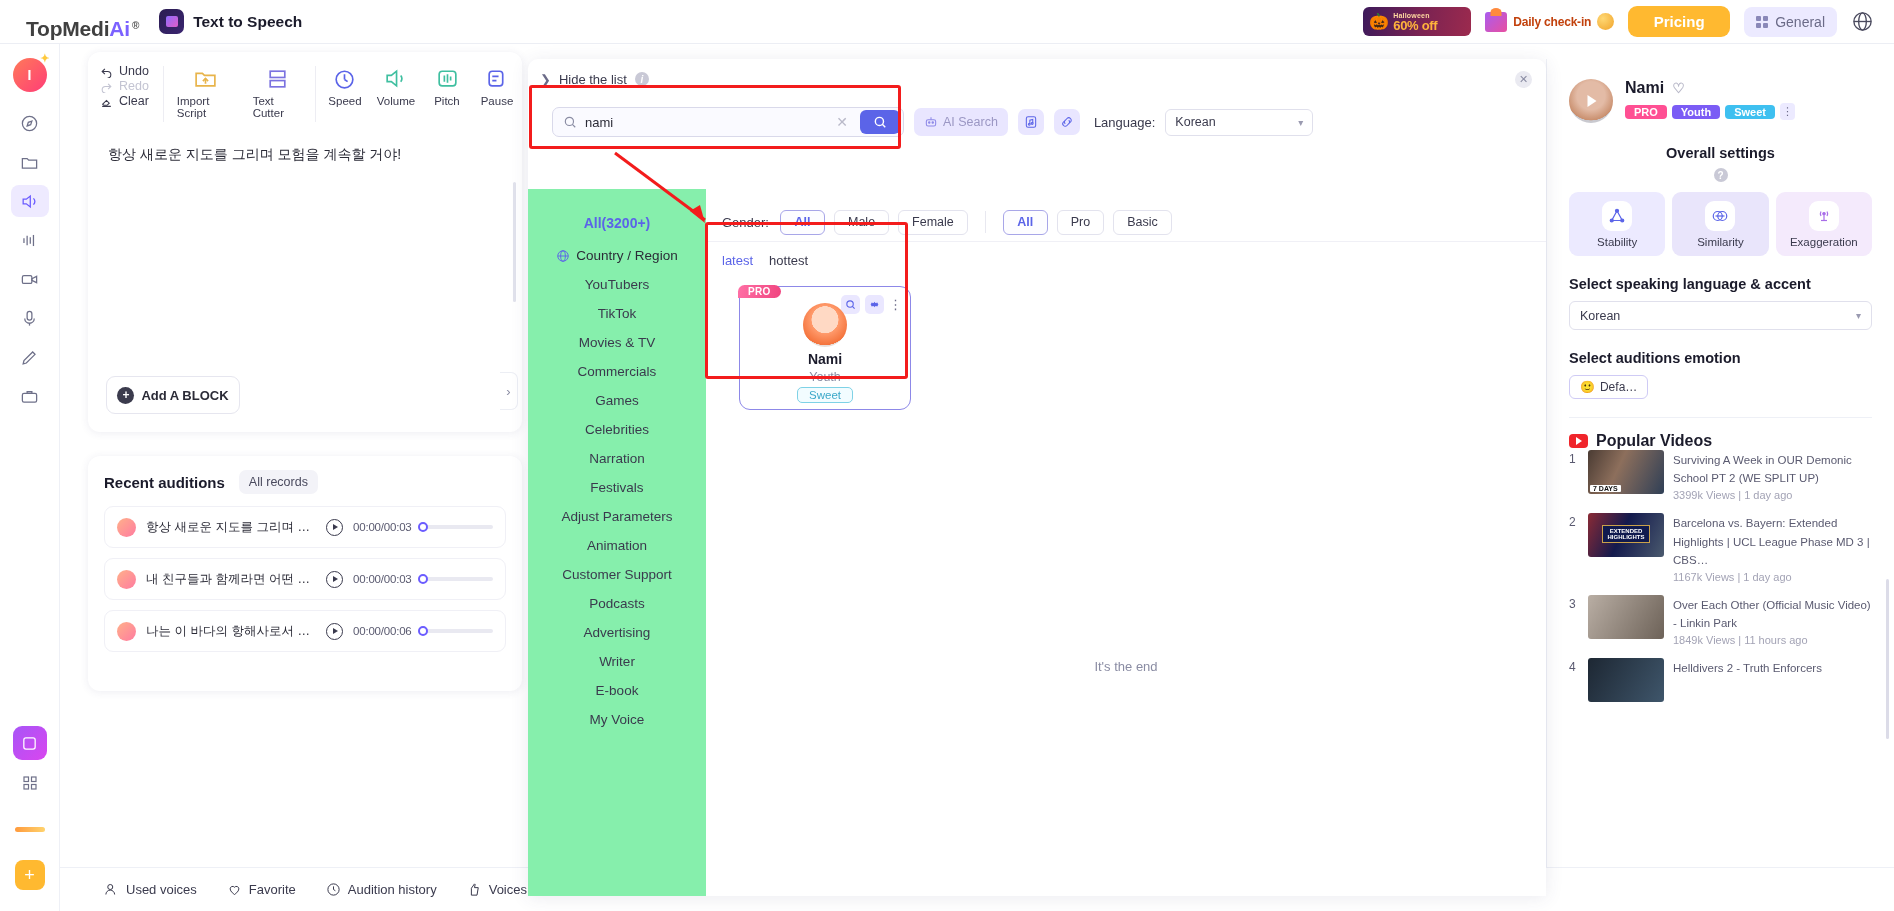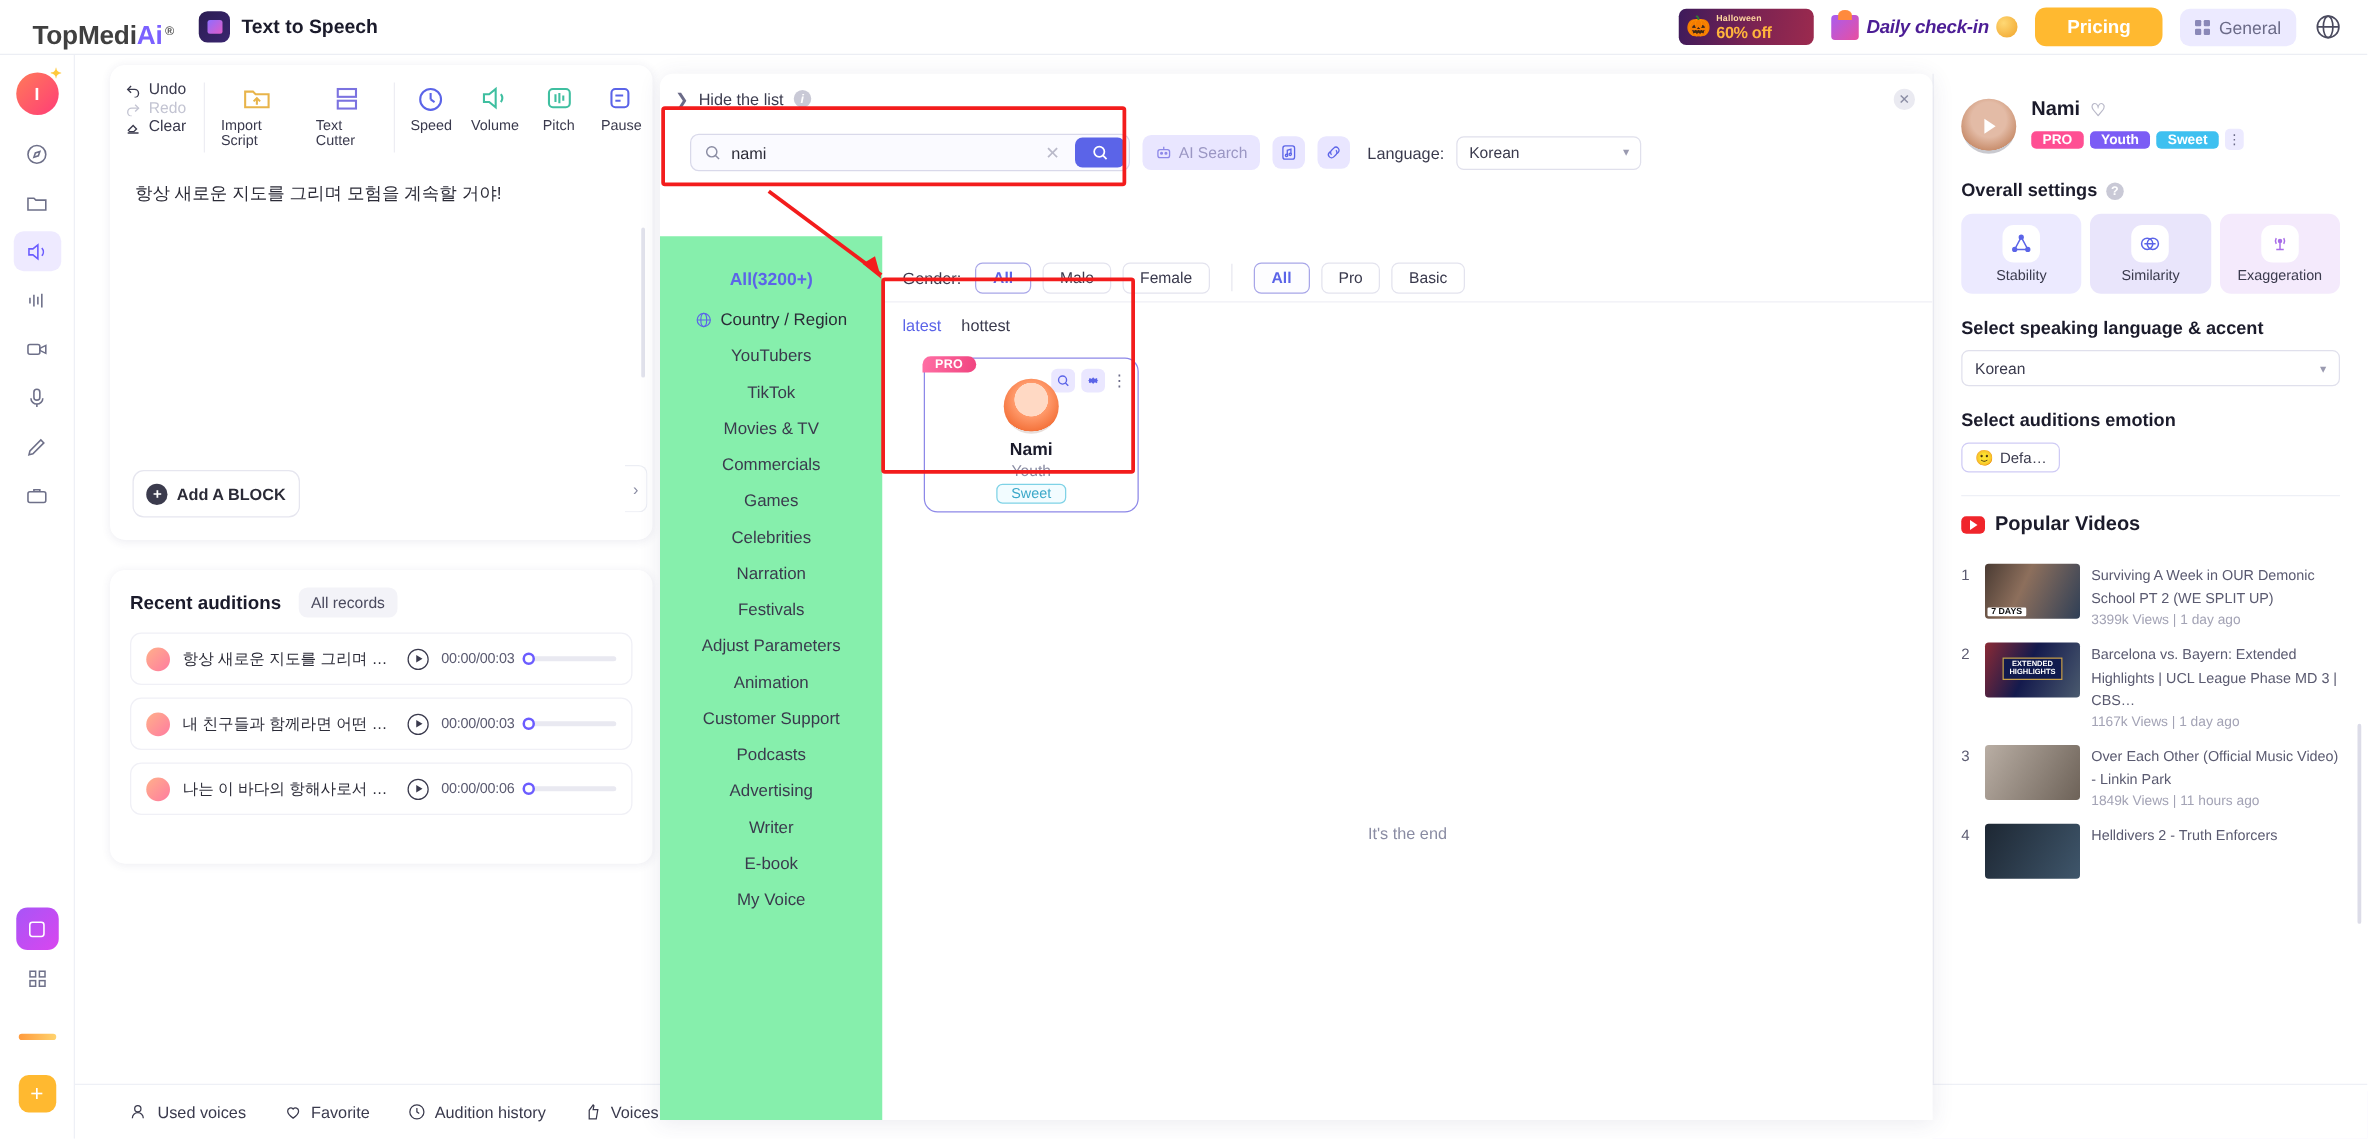--- a/index.html
+++ b/index.html
@@ -46,21 +46,21 @@
   .hw-bot { font-size: 13px; color: #ffb43c; font-weight: 800; letter-spacing: -.3px; }
   .checkin { display: flex; align-items: center; gap: 6px; }
   .gift {
     width: 22px; height: 20px; position: relative;
     background: linear-gradient(135deg,#a95cf0,#e84fa0); border-radius: 3px;
   }
   .gift::before {
     content:""; position:absolute; left:50%; top:-4px; transform:translateX(-50%);
     width: 11px; height: 8px; background:#ff8a3d; border-radius: 50% 50% 0 0;
   }
-  .checkin-label { font-size: 15px; font-weight: 700; color: #4c1d95; letter-spacing:-.2px;font-style:italic; }
+  .checkin-label { font-size: 12px; font-weight: 700; color: #c2410c; letter-spacing:-.2px; }
   .coin { width: 17px; height: 17px; border-radius: 50%; background: radial-gradient(circle at 35% 32%, #ffd874, #f0a32a); }
   .pricing {
     width: 102px; height: 31px; border-radius: 9px; background: #ffb930;
     color: #ffffff; font-size: 15px; font-weight: 700; display:flex;
     align-items:center; justify-content:center; cursor:pointer;
   }
   .general {
     height: 30px; border-radius: 8px; background: #eceaff; color: #6b6b88;
     font-size: 14px; display:flex; align-items:center; gap:7px; padding: 0 12px; cursor:pointer;
   }
@@ -250,40 +250,40 @@
   .side-ava::after { content:""; position:absolute; left:52%; top:50%; transform:translate(-50%,-50%); border-left:9px solid #fff; border-top:6px solid transparent; border-bottom:6px solid transparent; }
   .side-name { display:flex; align-items:center; gap:8px; font-size:16px; font-weight:700; color:#1b1b2b; }
   .heart { color:#b9b9c9; font-size:14px; cursor:pointer; }
   .badges { display:flex; gap:5px; margin-top:6px; align-items:center; }
   .badge { padding:1px 9px; border-radius:4px; font-size:11px; font-weight:700; color:#fff; }
   .bdg-pro { background:#ff4f93; }
   .bdg-youth { background:#7b5cf5; }
   .bdg-sweet { background:#3ec0f0; }
   .bdg-dots { width:15px; height:17px; background:#eceaff; border-radius:4px; color:#6b6b88; font-size:11px; display:flex; align-items:center; justify-content:center; cursor:pointer; }
 
-  .sec-title { display:flex; align-items:center; gap:7px; font-size:14.5px; font-weight:700; color:#1b1b2b; margin: 22px 0 10px; }
+  .sec-title { display:flex; align-items:center; gap:7px; font-size:14.5px; font-weight:700; color:#1b1b2b; margin: 22px 0 10px; flex-direction: column; }
   .q-i { width:14px; height:14px; border-radius:50%; background:#c9c9d6; color:#fff; font-size:10px; display:flex; align-items:center; justify-content:center; font-weight:700; }
   .settings3 { display:flex; gap:7px; }
   .set-card {
     flex:1; height:64px; border-radius:9px; display:flex; flex-direction:column;
     align-items:center; justify-content:center; gap:5px; font-size:11.5px; color:#3a3a4d; cursor:pointer;
   }
   .sc1 { background:#eceaff; } .sc2 { background:#e9e5fb; } .sc3 { background:#f4eafc;align-items:center; }
   .set-ico { width:30px; height:30px; border-radius:9px; background:#fff; display:flex; align-items:center; justify-content:center; }
   .side-lbl { font-size:14.5px; font-weight:700; color:#1b1b2b; margin: 20px 0 9px; }
   .side-select {
     width:100%; height:29px; border:1px solid #e0e0ec; border-radius:6px; background:#fff;
     display:flex; align-items:center; justify-content:space-between; padding:0 10px; font-size:12.5px; color:#3a3a4d; cursor:pointer;
   }
   .emo-chip {
     display:inline-flex; align-items:center; gap:5px; padding: 4px 10px;
     border:1px solid #cfcbf5; border-radius:6px; background:#fff; font-size:12px; color:#3a3a4d; cursor:pointer;
   }
   .side-div { height:1px; background:#eef0f6; margin: 18px 0 0; }
-  .pv-title { display:flex; align-items:center; gap:8px; font-size:16px; font-weight:700; color:#1b1b2b; margin: 14px 0 22px; }
+  .pv-title { display:flex; align-items:center; gap:8px; font-size:16px; font-weight:700; color:#1b1b2b; margin: 14px 0 0; }
   .yt { width:19px; height:14px; border-radius:4px; background:#f0252b; display:flex; align-items:center; justify-content:center; }
   .yt::after { content:""; border-left:6px solid #fff; border-top:4px solid transparent; border-bottom:4px solid transparent; margin-left:1px; }
   .vid { display:flex; gap:9px; margin-bottom:12px; align-items:flex-start; cursor:pointer; }
   .vid-n { font-size:12px; color:#5a5a70; width:10px; flex:none; padding-top:2px; }
   .vid-thumb { width:76px; height:44px; border-radius:3px; flex:none; position:relative; overflow:hidden; }
   .vt1 { background:linear-gradient(115deg,#4a3b33,#8d6f5c 40%,#2f3f56); }
   .vt2 { background:linear-gradient(115deg,#8a2a35,#141a4d 45%,#4a5a6e); }
   .vt3 { background:linear-gradient(120deg,#b9aea4,#6d6258); }
   .vt4 { background:linear-gradient(120deg,#1d2733,#3f566b); }
   .vt-tag { position:absolute; left:2px; bottom:2px; background:#fff; color:#111; font-size:7px; font-weight:800; padding:0 3px; border-radius:1px; }

